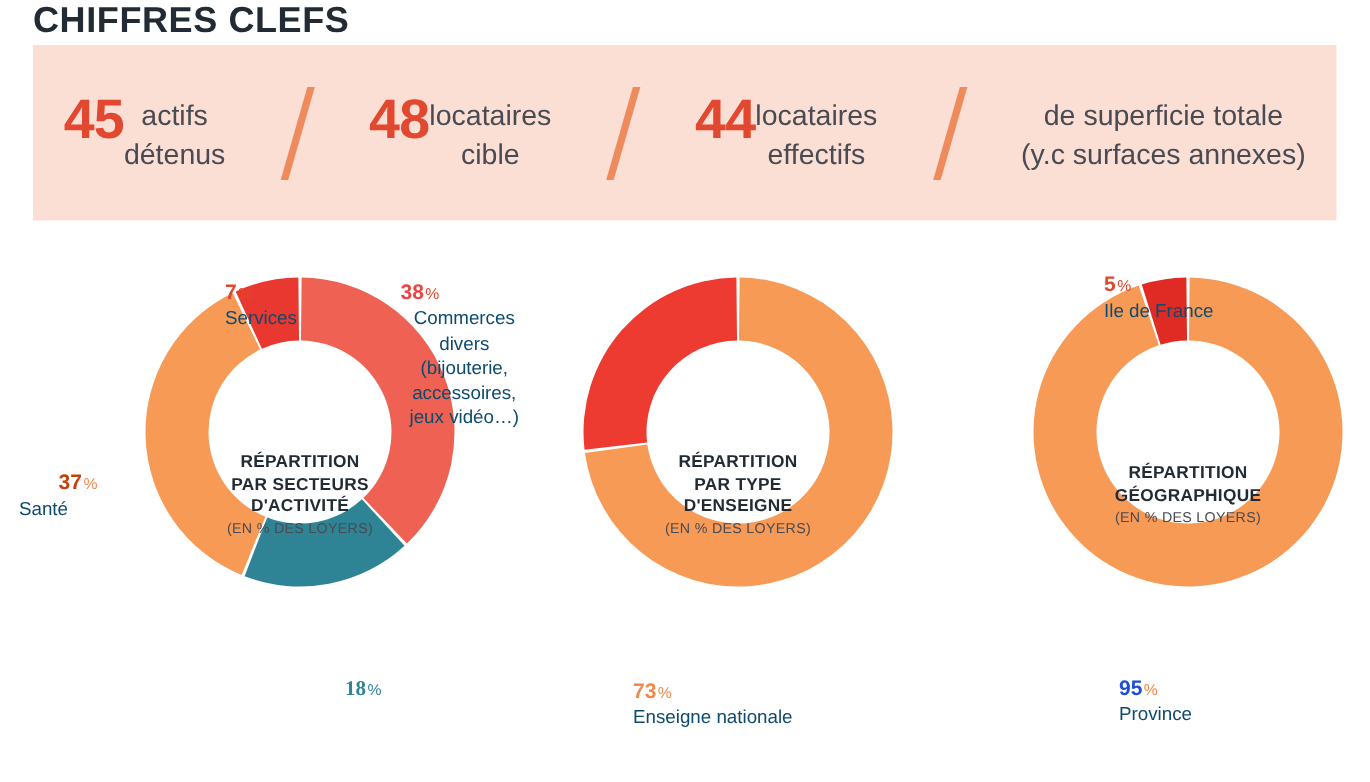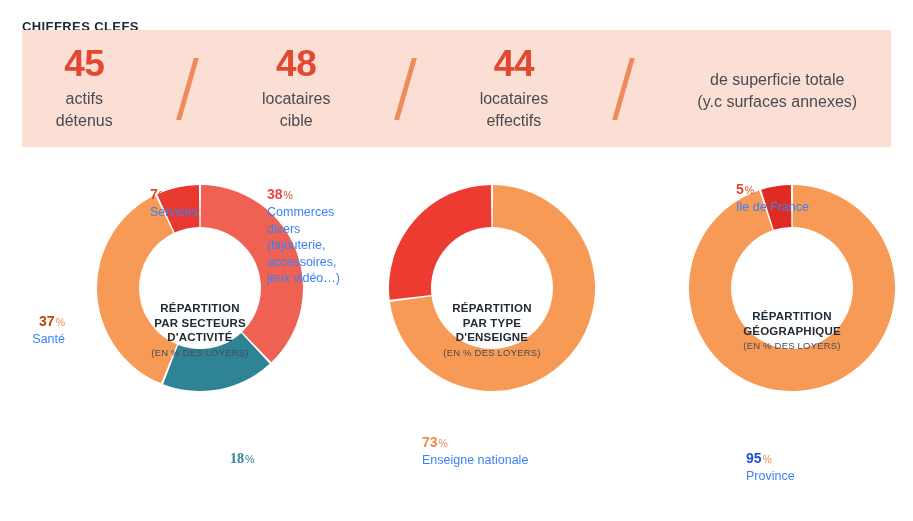--- a/index.html
+++ b/index.html
@@ -13,22 +13,22 @@
     position: relative;
     font-family: "Liberation Sans", sans-serif;
     overflow: hidden;
     color: #3b3b44;
   }
 
   
   #section-title {
     position: absolute;
     left: 22px;
-    top: 19px;
-    font-size: 13px;
+    top: 0;
+    font-size: 24px;
     font-weight: bold;
     letter-spacing: 0.4px;
     color: #222b33;
     white-space: nowrap;
   }
 
   
   #kpi-banner {
     position: absolute;
     left: 22px;
@@ -36,21 +36,20 @@
     width: 869px;
     height: 117px;
     background: #fbdfd4;
     display: flex;
     flex-direction: row;
     align-items: center;
     justify-content: space-around;
   }
   .kpi-item {
     display: flex;
-    flex-direction: column;
     justify-content: center;
     text-align: center;
     padding: 0 4px;
   }
   .kpi-value {
     font-size: 37px;
     font-weight: bold;
     color: #e2472f;
     line-height: 1.05;
     letter-spacing: -0.5px;
@@ -60,21 +59,21 @@
     font-size: 25px;
     font-weight: bold;
     letter-spacing: 0;
   }
   .kpi-value .unit sup {
     font-size: 14px;
     vertical-align: super;
     line-height: 0;
   }
   .kpi-caption {
-    font-size: 16px;
+    font-size: 19px;
     line-height: 1.35;
     color: #4a4a52;
     margin-top: 4px;
     white-space: pre-line;
   }
   .kpi-sep {
     width: 22px;
     height: 62px;
     flex: none;
     position: relative;
@@ -152,21 +151,22 @@
     font-size: 14px;
   }
   .callout .pct .sym {
     font-weight: normal;
     font-size: 10.5px;
     margin-left: 1px;
   }
   .callout .lbl {
     display: block;
     margin-top: 1px;
-    color: #3b82f6;
+    color: #0c4a6e;
+    text-align: center;
   }
   .callout.ta-right { text-align: right; }
 </style>
 </head>
 <body>
 
 <div id="section-title">CHIFFRES CLEFS</div>
 
 <div id="kpi-banner">
 
@@ -247,21 +247,21 @@
       </svg>
 
     <div class="donut-center" style="top:180px;">
       <div class="donut-title">RÉPARTITION
 PAR TYPE
 D'ENSEIGNE</div>
       <div class="donut-subtitle">(EN % DES LOYERS)</div>
     </div>
 
 
-    <div class="callout" style="left:82px; top:266px;">
+    <div class="callout" style="left:82px; top:284px;">
       <span class="pct" style="color:#ef8a4c;">73</span><span class="pct" style="color:#ef8a4c;"><span class="sym">%</span></span>
       <span class="lbl">Enseigne nationale</span>
     </div>
   </div>
 
   <div class="donut-block" id="donut-block-3">
     <svg class="donut-svg" width="222" height="222" viewBox="0 0 222 222">
         <path d="M 112.0785937639733 8.005647555352255 A 103 103 0 1 1 78.14719114229875 13.379853769012684 L 91.5434821328177 53.18612698941528 A 61 61 0 1 0 111.63877883109099 50.00334466870376 Z" fill="#f79a56"></path>
         <path d="M 80.19879839762308 12.71324616282348 A 103 103 0 0 1 109.92140623602664 8.005647555352255 L 110.36122116890898 50.00334466870376 A 61 61 0 0 0 92.75851167237872 52.79133996050711 Z" fill="#e02a24"></path>
       </svg>

